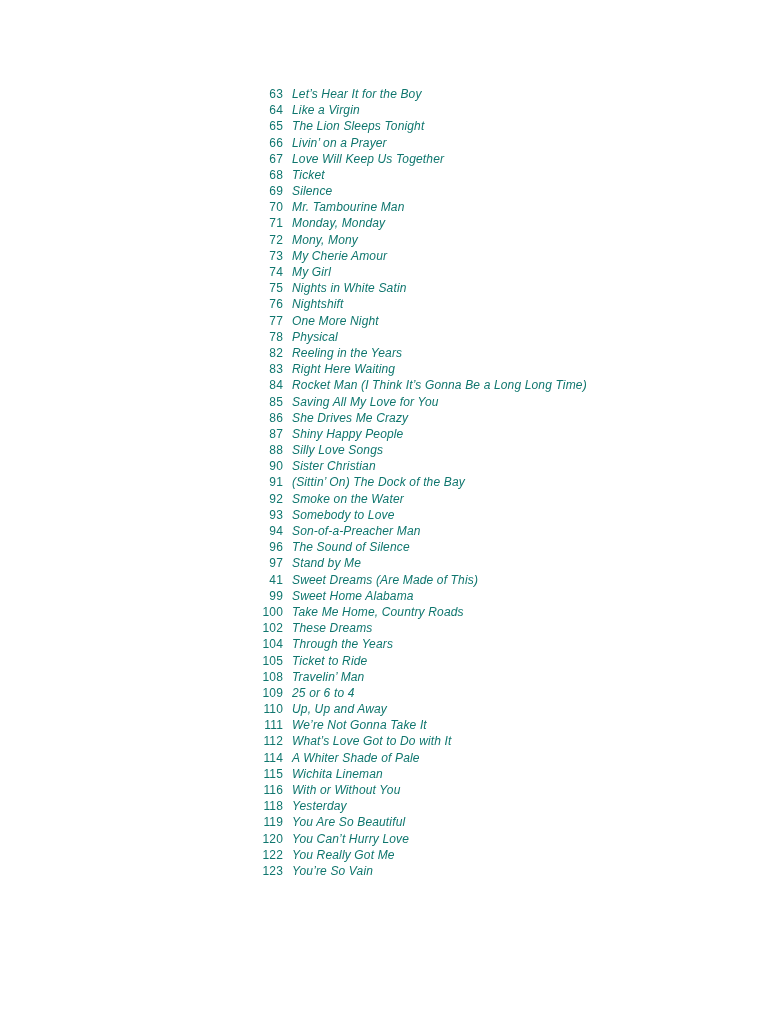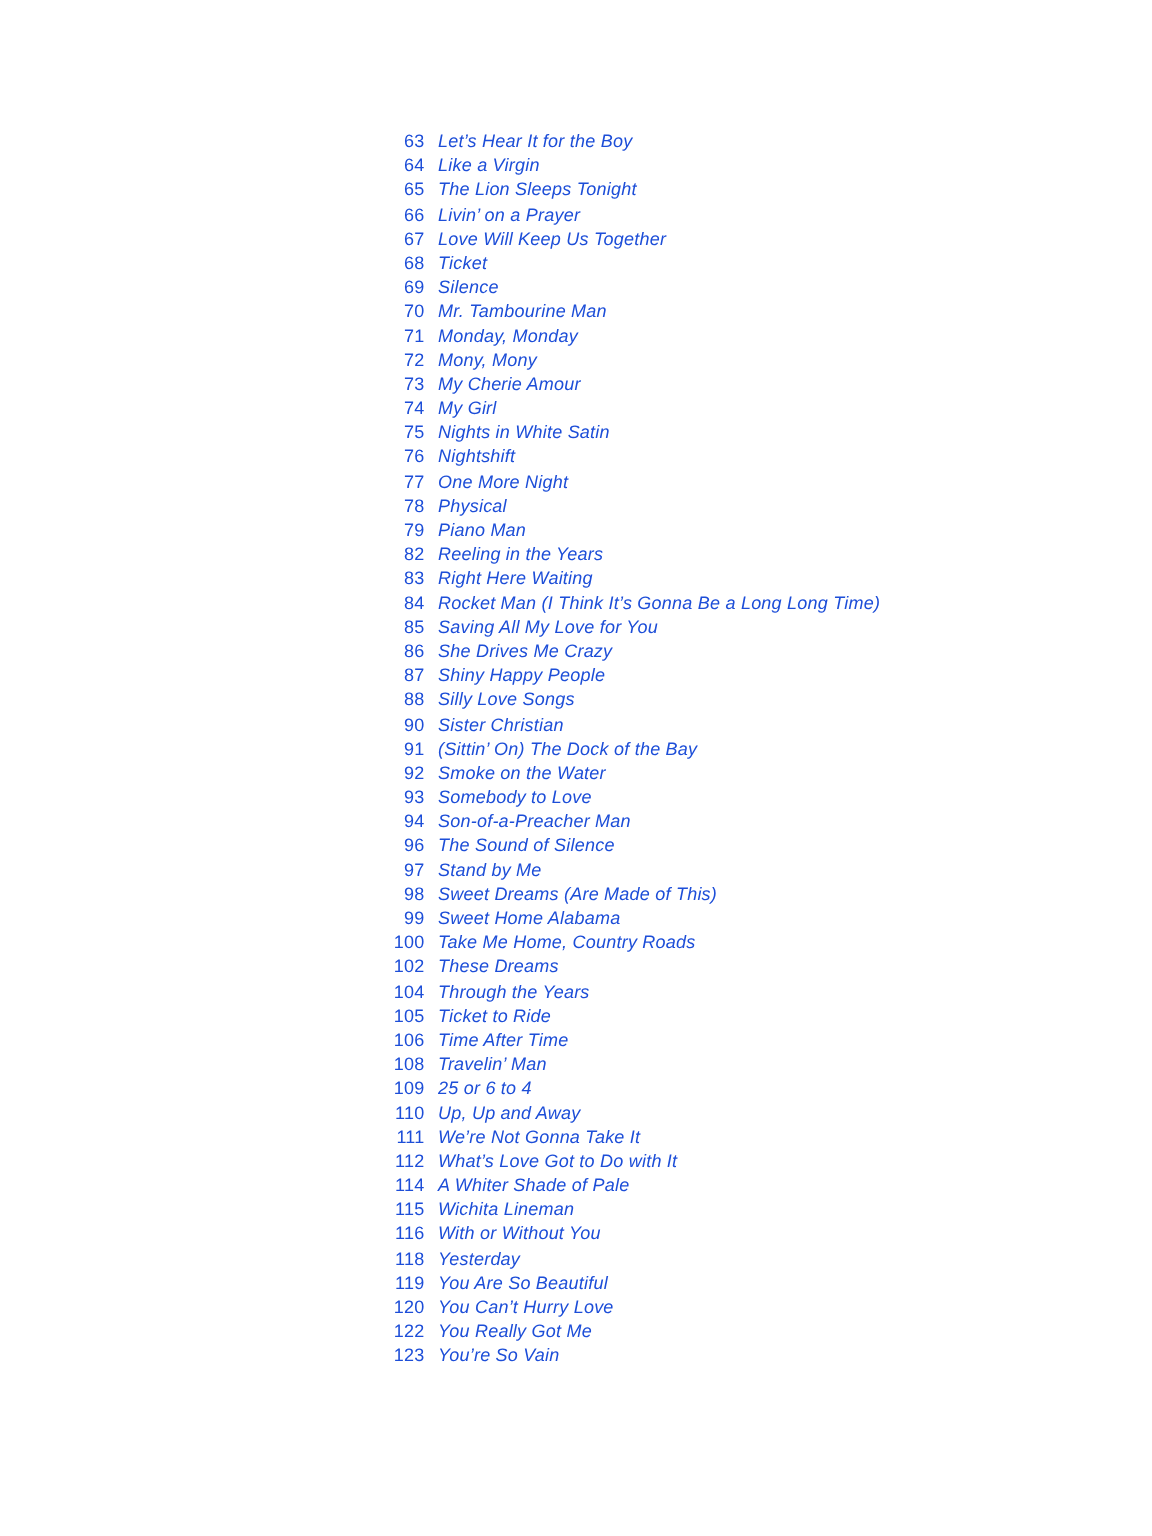--- a/index.html
+++ b/index.html
@@ -19,25 +19,25 @@
     height: 1024px;
     background: #ffffff;
   }
   .song-list {
     position: absolute;
     top: 86px;
     left: 237px;
   }
   .song-row {
     display: flex;
-    align-items: flex-start;
+    align-items: flex-end;
     height: 16.2px;
     font-size: 12px;
     line-height: 16.2px;
-    color: #1d4ed8;
+    color: #0f766e;
     letter-spacing: 0.15px;
   }
   .song-num {
     width: 46px;
     text-align: right;
     flex: 0 0 auto;
   }
   .song-title {
     margin-left: 9px;
     white-space: nowrap;
@@ -122,24 +122,20 @@
   <div class="song-row">
     <span class="song-num">77</span>
     <span class="song-title">One More Night</span>
   </div>
 
   <div class="song-row">
     <span class="song-num">78</span>
     <span class="song-title">Physical</span>
   </div>
 
-  <div class="song-row">
-    <span class="song-num">79</span>
-    <span class="song-title">Piano Man</span>
-  </div>
 
 
   <div class="song-row">
     <span class="song-num">82</span>
     <span class="song-title">Reeling in the Years</span>
   </div>
 
   <div class="song-row">
     <span class="song-num">83</span>
     <span class="song-title">Right Here Waiting</span>
@@ -199,21 +195,21 @@
     <span class="song-num">96</span>
     <span class="song-title">The Sound of Silence</span>
   </div>
 
   <div class="song-row">
     <span class="song-num">97</span>
     <span class="song-title">Stand by Me</span>
   </div>
 
   <div class="song-row">
-    <span class="song-num">98</span>
+    <span class="song-num">41</span>
     <span class="song-title">Sweet Dreams (Are Made of This)</span>
   </div>
 
   <div class="song-row">
     <span class="song-num">99</span>
     <span class="song-title">Sweet Home Alabama</span>
   </div>
 
   <div class="song-row">
     <span class="song-num">100</span>
@@ -228,24 +224,20 @@
   <div class="song-row">
     <span class="song-num">104</span>
     <span class="song-title">Through the Years</span>
   </div>
 
   <div class="song-row">
     <span class="song-num">105</span>
     <span class="song-title">Ticket to Ride</span>
   </div>
 
-  <div class="song-row">
-    <span class="song-num">106</span>
-    <span class="song-title">Time After Time</span>
-  </div>
 
 
   <div class="song-row">
     <span class="song-num">108</span>
     <span class="song-title">Travelin’ Man</span>
   </div>
 
   <div class="song-row">
     <span class="song-num">109</span>
     <span class="song-title">25 or 6 to 4</span>

